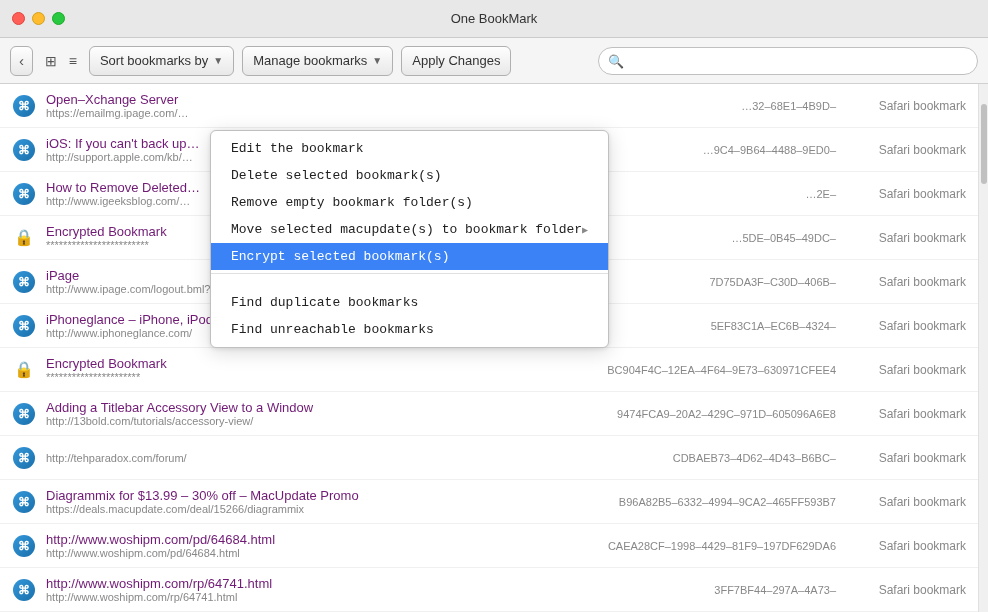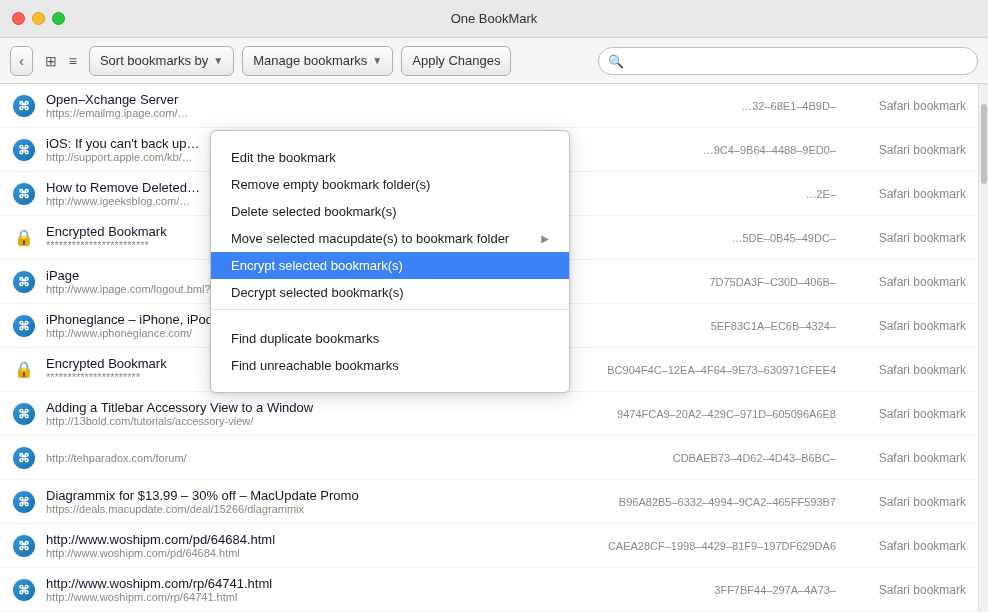--- a/index.html
+++ b/index.html
@@ -180,21 +180,21 @@
       color: #888;
       font-size: 16px;
     }
 
     .bookmark-info {
       flex: 1;
       min-width: 0;
     }
     .bookmark-title {
       font-size: 13px;
-      color: #0f172a;
+      color: #701a75;
       font-weight: 500;
       white-space: nowrap;
       overflow: hidden;
       text-overflow: ellipsis;
     }
     .bookmark-url {
       font-size: 11px;
       color: #888;
       white-space: nowrap;
       overflow: hidden;
@@ -230,23 +230,24 @@
     }
     .dropdown-menu {
       position: absolute;
       top: 46px;
       left: 210px;
       background: white;
       border: 1px solid #c0c0c0;
       border-radius: 6px;
       box-shadow: 0 4px 20px rgba(0,0,0,0.15), 0 1px 4px rgba(0,0,0,0.1);
       min-width: 360px;
-      padding: 13px 0;
+      padding: 4px 0;
       z-index: 200;
       pointer-events: all;
+      font-family: Liberation Mono, monospace;
     }
     .dropdown-menu-item {
       padding: 6px 20px;
       font-size: 13px;
       color: #222;
       cursor: pointer;
       display: flex;
       align-items: center;
       justify-content: space-between;
     }
@@ -464,35 +465,32 @@
     <div class="scrollbar-thumb"></div>
   </div>
 
   <div class="dropdown-overlay">
     <div class="dropdown-menu" id="dropdown-menu">
 
     <div class="dropdown-menu-item">
           <span>Edit the bookmark</span>
         </div>
         <div class="dropdown-menu-item">
+          <span>Delete selected bookmark(s)</span>
+        </div>
+        <div class="dropdown-menu-item">
           <span>Remove empty bookmark folder(s)</span>
-        </div>
-        <div class="dropdown-menu-item">
-          <span>Delete selected bookmark(s)</span>
         </div>
         <div class="dropdown-menu-item">
           <span>Move selected macupdate(s) to bookmark folder</span>
           <span class="dropdown-arrow">▶</span>
         </div>
         <div class="dropdown-menu-item active">
           <span>Encrypt selected bookmark(s)</span>
         </div>
-        <div class="dropdown-menu-item">
-          <span>Decrypt selected bookmark(s)</span>
-        </div>
         <div class="dropdown-separator"></div>
         <div class="dropdown-menu-item">
           <span></span>
         </div>
         <div class="dropdown-menu-item">
           <span>Find duplicate bookmarks</span>
         </div>
         <div class="dropdown-menu-item">
           <span>Find unreachable bookmarks</span>
         </div>

